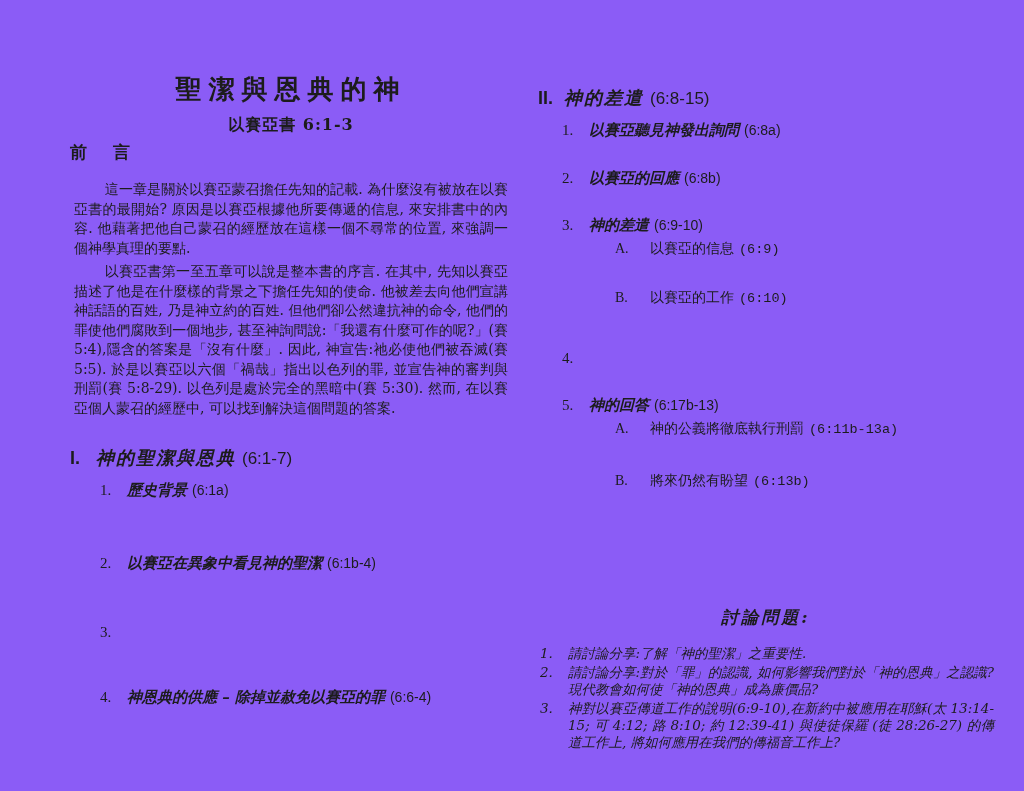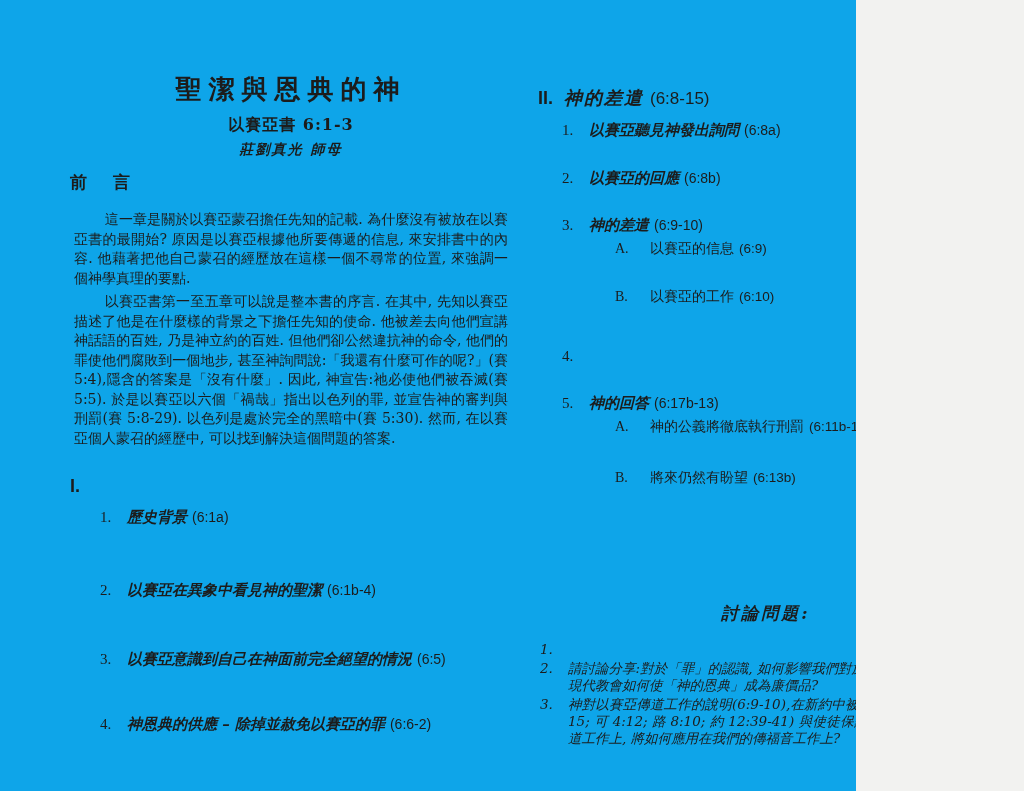--- a/index.html
+++ b/index.html
@@ -3,22 +3,22 @@
 <meta charset="utf-8">
 <style>
   html, body { margin: 0; padding: 0; }
   body {
     width: 1024px; height: 791px;
     background: #f2f2f0;
     font-family: "DejaVu Serif", "Liberation Serif", serif;
   }
   .page {
     position: relative;
-    width: 856px; height: 791px;
-    background: #0ea5e9;
+    width: 1024px; height: 791px;
+    background: #8b5cf6;
     color: #1c1c1c;
     overflow: hidden;
   }
   .col-left {
     position: absolute; left: 70px; top: 72px; width: 442px;
   }
   .col-right {
     position: absolute; left: 538px; top: 86px; width: 456px;
   }
   .title {
@@ -78,21 +78,21 @@
   .o-sub {
     display: flex; align-items: baseline;
     font-size: 14px; font-weight: normal; font-style: normal;
     line-height: 20px; padding-left: 77px;
   }
   .o-sub .o-num {
     font-family: "Liberation Serif", serif;
     width: 35px; flex: 0 0 auto;
   }
   .o-sub .ref {
-    font-family: Liberation Sans, sans-serif; margin-left: 5px;
+    font-family: Liberation Mono, monospace; margin-left: 5px;
     font-size: 13.5px;
   }
   .discussion { margin-top: 114px; }
   .discussion-heading {
     font-size: 17px; font-weight: bold; font-style: italic;
     letter-spacing: 3px; margin: 0 0 16px 0; text-align: center;
   }
   .question {
     display: flex; align-items: baseline;
     font-size: 13.5px; font-style: italic; line-height: 17px;
@@ -112,45 +112,44 @@
   .mb30 { margin-bottom: 30px; }
 </style>
 </head>
 <body>
 
 <div class="page">
 
   <div class="col-left">
     <h1 class="title">聖潔與恩典的神</h1>
     <div class="subtitle">以賽亞書 6:1-3</div>
-    <div class="author">莊劉真光 師母</div>
 
     <h2 class="preface-heading">前 言</h2>
     <p class="body-para">這一章是關於以賽亞蒙召擔任先知的記載. 為什麼沒有被放在以賽亞書的最開始? 原因是以賽亞根據他所要傳遞的信息, 來安排書中的內容. 他藉著把他自己蒙召的經歷放在這樣一個不尋常的位置, 來強調一個神學真理的要點.</p>
     <p class="body-para">以賽亞書第一至五章可以說是整本書的序言. 在其中, 先知以賽亞描述了他是在什麼樣的背景之下擔任先知的使命. 他被差去向他們宣講神話語的百姓, 乃是神立約的百姓. 但他們卻公然違抗神的命令, 他們的罪使他們腐敗到一個地步, 甚至神詢問說:「我還有什麼可作的呢?」(賽 5:4),隱含的答案是「沒有什麼」. 因此, 神宣告:祂必使他們被吞滅(賽 5:5). 於是以賽亞以六個「禍哉」指出以色列的罪, 並宣告神的審判與刑罰(賽 5:8-29). 以色列是處於完全的黑暗中(賽 5:30). 然而, 在以賽亞個人蒙召的經歷中, 可以找到解決這個問題的答案.</p>
 
     <div class="section-heading s1-heading">
       <span class="numeral">I.</span>
+      <span class="h-text"><span>神的聖潔與恩典</span><span class="ref">(6:1-7)</span></span>
     </div>
 
     <div class="o-item mb53">
       <span class="o-num">1.</span>
       <span class="o-text"><span>歷史背景</span><span class="ref">(6:1a)</span></span>
     </div>
     <div class="o-item mb49">
       <span class="o-num">2.</span>
       <span class="o-text"><span>以賽亞在異象中看見神的聖潔</span><span class="ref">(6:1b-4)</span></span>
     </div>
     <div class="o-item mb45">
       <span class="o-num">3.</span>
-      <span class="o-text"><span>以賽亞意識到自己在神面前完全絕望的情況</span><span class="ref">(6:5)</span></span>
     </div>
     <div class="o-item">
       <span class="o-num">4.</span>
-      <span class="o-text"><span>神恩典的供應 – 除掉並赦免以賽亞的罪</span><span class="ref">(6:6-2)</span></span>
+      <span class="o-text"><span>神恩典的供應 – 除掉並赦免以賽亞的罪</span><span class="ref">(6:6-4)</span></span>
     </div>
   </div>
 
   <div class="col-right">
     <div class="section-heading s2-heading">
       <span class="numeral">II.</span>
       <span class="h-text"><span>神的差遣</span><span class="ref">(6:8-15)</span></span>
     </div>
 
     <div class="o-item mb28">
@@ -186,20 +185,21 @@
     </div>
     <div class="o-sub">
       <span class="o-num">B.</span>
       <span class="o-text"><span>將來仍然有盼望</span><span class="ref">(6:13b)</span></span>
     </div>
 
     <div class="discussion">
       <h3 class="discussion-heading">討論問題:</h3>
       <div class="question">
         <span class="q-num">1.</span>
+        <span class="q-text">請討論分享:了解「神的聖潔」之重要性.</span>
       </div>
       <div class="question">
         <span class="q-num">2.</span>
         <span class="q-text">請討論分享:對於「罪」的認識, 如何影響我們對於「神的恩典」之認識? 現代教會如何使「神的恩典」成為廉價品?</span>
       </div>
       <div class="question">
         <span class="q-num">3.</span>
         <span class="q-text">神對以賽亞傳道工作的說明(6:9-10),在新約中被應用在耶穌(太 13:14-15; 可 4:12; 路 8:10; 約 12:39-41) 與使徒保羅 (徒 28:26-27) 的傳道工作上, 將如何應用在我們的傳福音工作上?</span>
       </div>
     </div>

